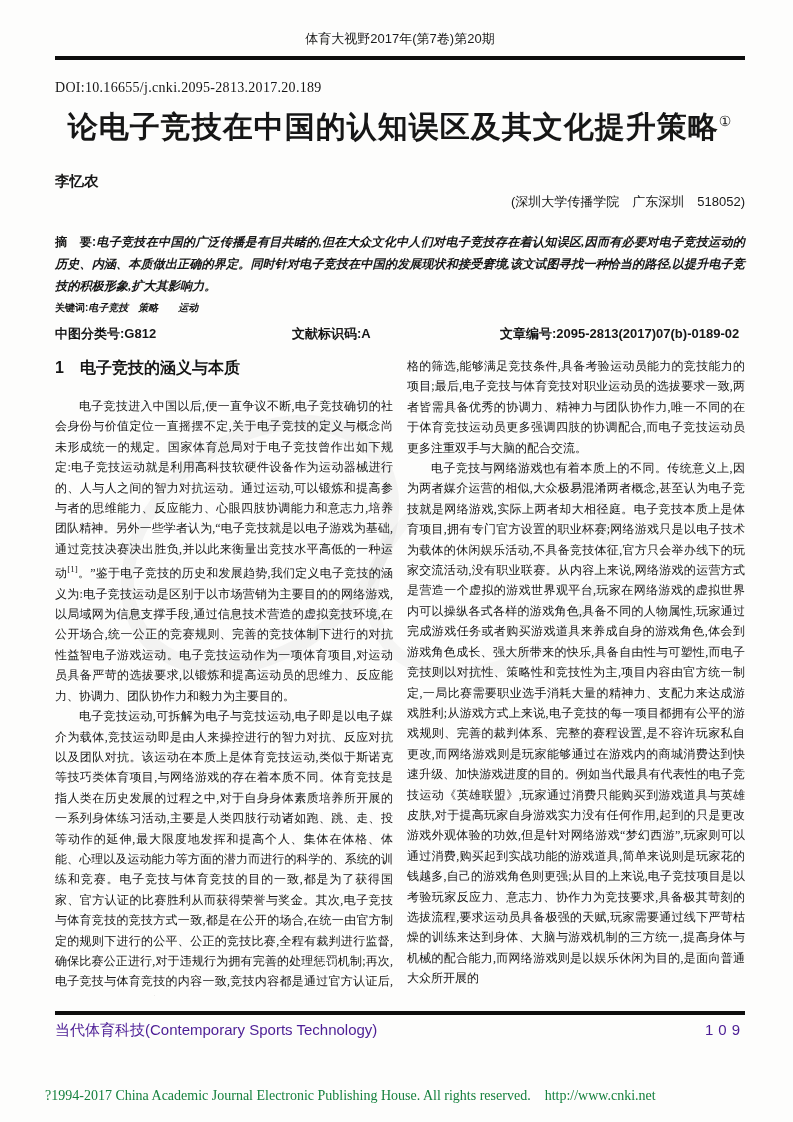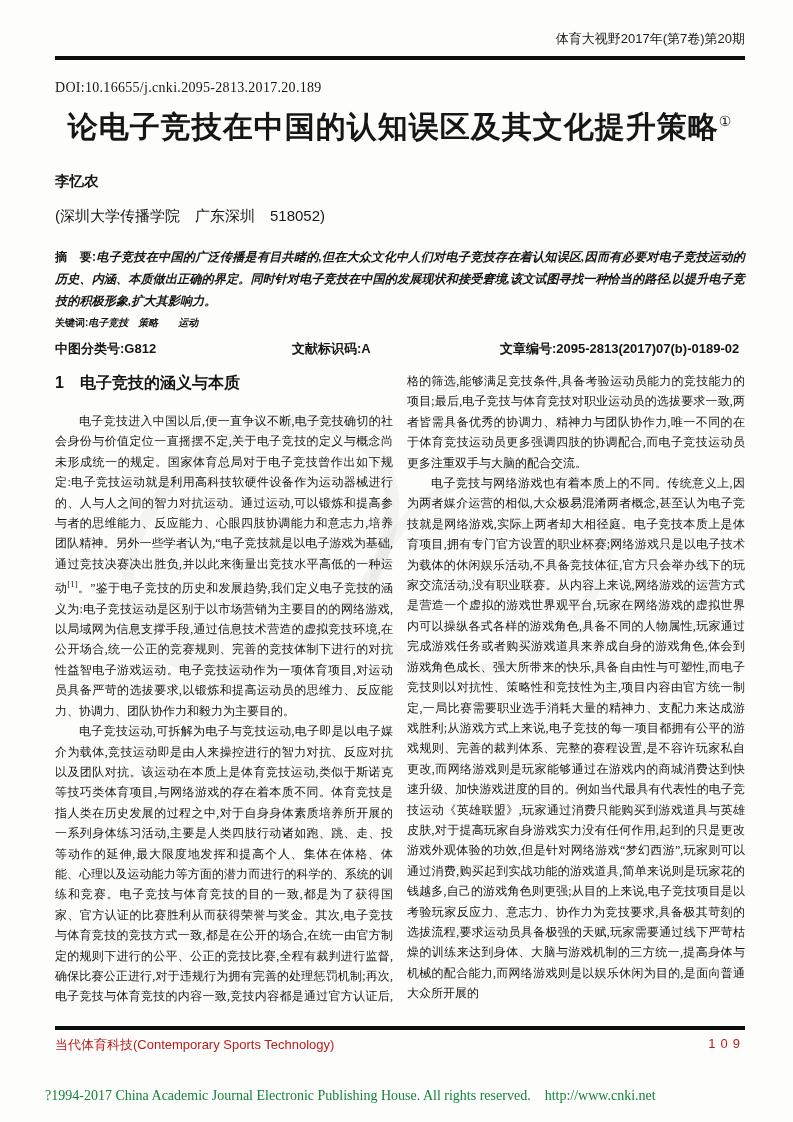--- a/index.html
+++ b/index.html
@@ -4,35 +4,35 @@
 <style>
   * { margin:0; padding:0; box-sizing:border-box; }
   html,body { background:#ffffff; }
   .page {
     position:relative; width:793px; height:1122px; overflow:hidden;
     background:#fdfdfc; color:#161616;
     font-family:"Liberation Serif", serif;
   }
   .inner { padding:30px 48px 0 55px; position:relative; z-index:2; }
 
-  .masthead { display:flex; justify-content:flex-end; align-items:flex-end;
+  .masthead { display:flex; justify-content:center; align-items:flex-end;
     font-family:"Liberation Sans", sans-serif; font-size:13px; color:#1a1a1a; }
   .masthead-rule { border-top:4px solid #0d0d0d; margin-top:8px; }
 
   .doi { margin-top:20px; font-size:14px; letter-spacing:0.3px; }
 
   .title { margin-top:6px; text-align:center;
     font-family:"Liberation Sans", sans-serif; font-weight:bold;
     font-size:30px; line-height:38px; letter-spacing:1px; }
   .title sup { font-size:14px; font-weight:normal; }
 
   .author { margin-top:26px; text-align:left; font-family:"Liberation Sans", sans-serif;
     font-weight:bold; font-size:14.5px; }
-  .affiliation { margin-top:16px; text-align:left; font-family:"Liberation Sans", sans-serif;
-    font-size:15px; }
+  .affiliation { margin-top:2px; text-align:right; font-family:"Liberation Sans", sans-serif;
+    font-size:13px; }
 
   .abstract { margin-top:20px; font-size:12.2px; line-height:22px;
     text-align:justify; font-style:italic; }
   .abstract .label { font-weight:bold; font-style:normal; font-family:"Liberation Sans", sans-serif; }
   .abstract .ab-text { font-weight:bold; }
 
   .keywords { font-size:10px; line-height:22px; }
   .keywords .label { font-weight:bold; font-style:normal; font-family:"Liberation Sans", sans-serif; }
   .keywords .kw-text { font-weight:bold; font-style:italic; }
 
@@ -49,21 +49,21 @@
   .section-heading .num { margin-right:16px; }
   .para { text-indent:2em; }
   .para.no-indent { text-indent:0; }
   .ref { font-size:9px; }
 
   .footnote-sep { width:336px; border-top:2px solid #3a3a3a; margin-top:7px; }
   .footnote-text { margin-top:5px; font-size:12.5px; line-height:18px; white-space:nowrap; }
 
   .footer-rule { border-top:4px solid #0d0d0d; margin-top:15px; }
   .footer-row { display:flex; justify-content:space-between; margin-top:6px;
-    font-family:"Liberation Sans", sans-serif; font-size:13px; color:#b91c1c; }
+    font-family:"Liberation Sans", sans-serif; font-size:15px; color:#4c1d95; }
   .page-num { letter-spacing:5px; }
 
   .copyright { position:absolute; left:45px; bottom:18px; z-index:2;
     color:#15803d; font-size:14px; white-space:pre; font-family:"Liberation Serif", serif; }
 
   
   .watermark { position:absolute; z-index:1; pointer-events:none; }
   .wm1 { top:430px; left:110px; width:300px; height:230px;
     border:14px solid rgba(110,110,115,0.07); border-radius:50%;
     transform:rotate(-24deg) skewX(-12deg); }

